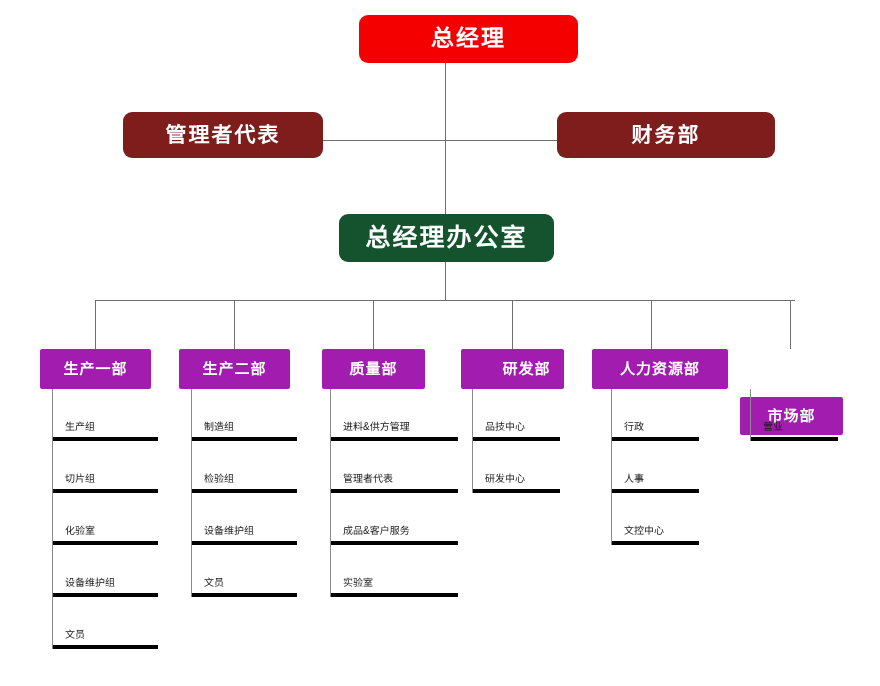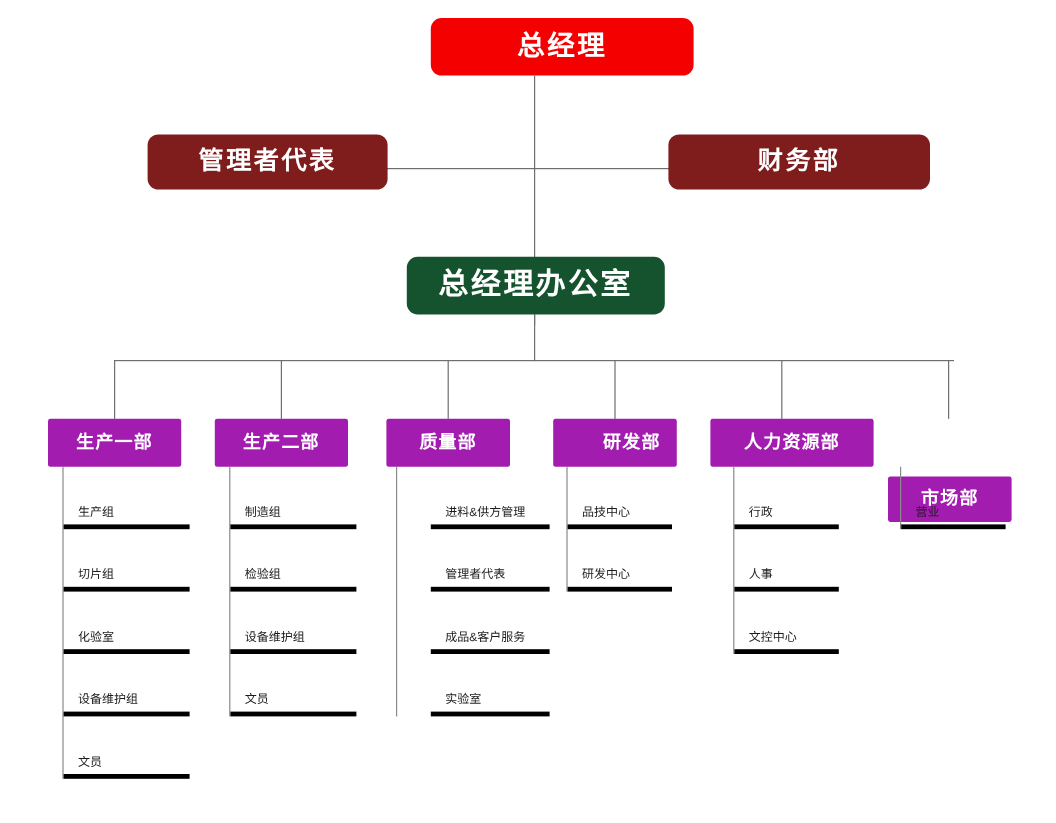--- a/index.html
+++ b/index.html
@@ -147,21 +147,21 @@
     <div class="subitem">文员</div>
   </div>
 
   <div class="subcol" style="left:191px; top:389px; width:106px;">
     <div class="subitem">制造组</div>
     <div class="subitem">检验组</div>
     <div class="subitem">设备维护组</div>
     <div class="subitem">文员</div>
   </div>
 
-  <div class="subcol" style="left:330px; top:389px; width:128px;padding-left:28px;">
+  <div class="subcol" style="left:330px; top:389px; width:128px;">
     <div class="subitem">进料&amp;供方管理</div>
     <div class="subitem">管理者代表</div>
     <div class="subitem">成品&amp;客户服务</div>
     <div class="subitem">实验室</div>
   </div>
 
   <div class="subcol" style="left:472px; top:389px; width:88px;">
     <div class="subitem">品技中心</div>
     <div class="subitem">研发中心</div>
   </div>

